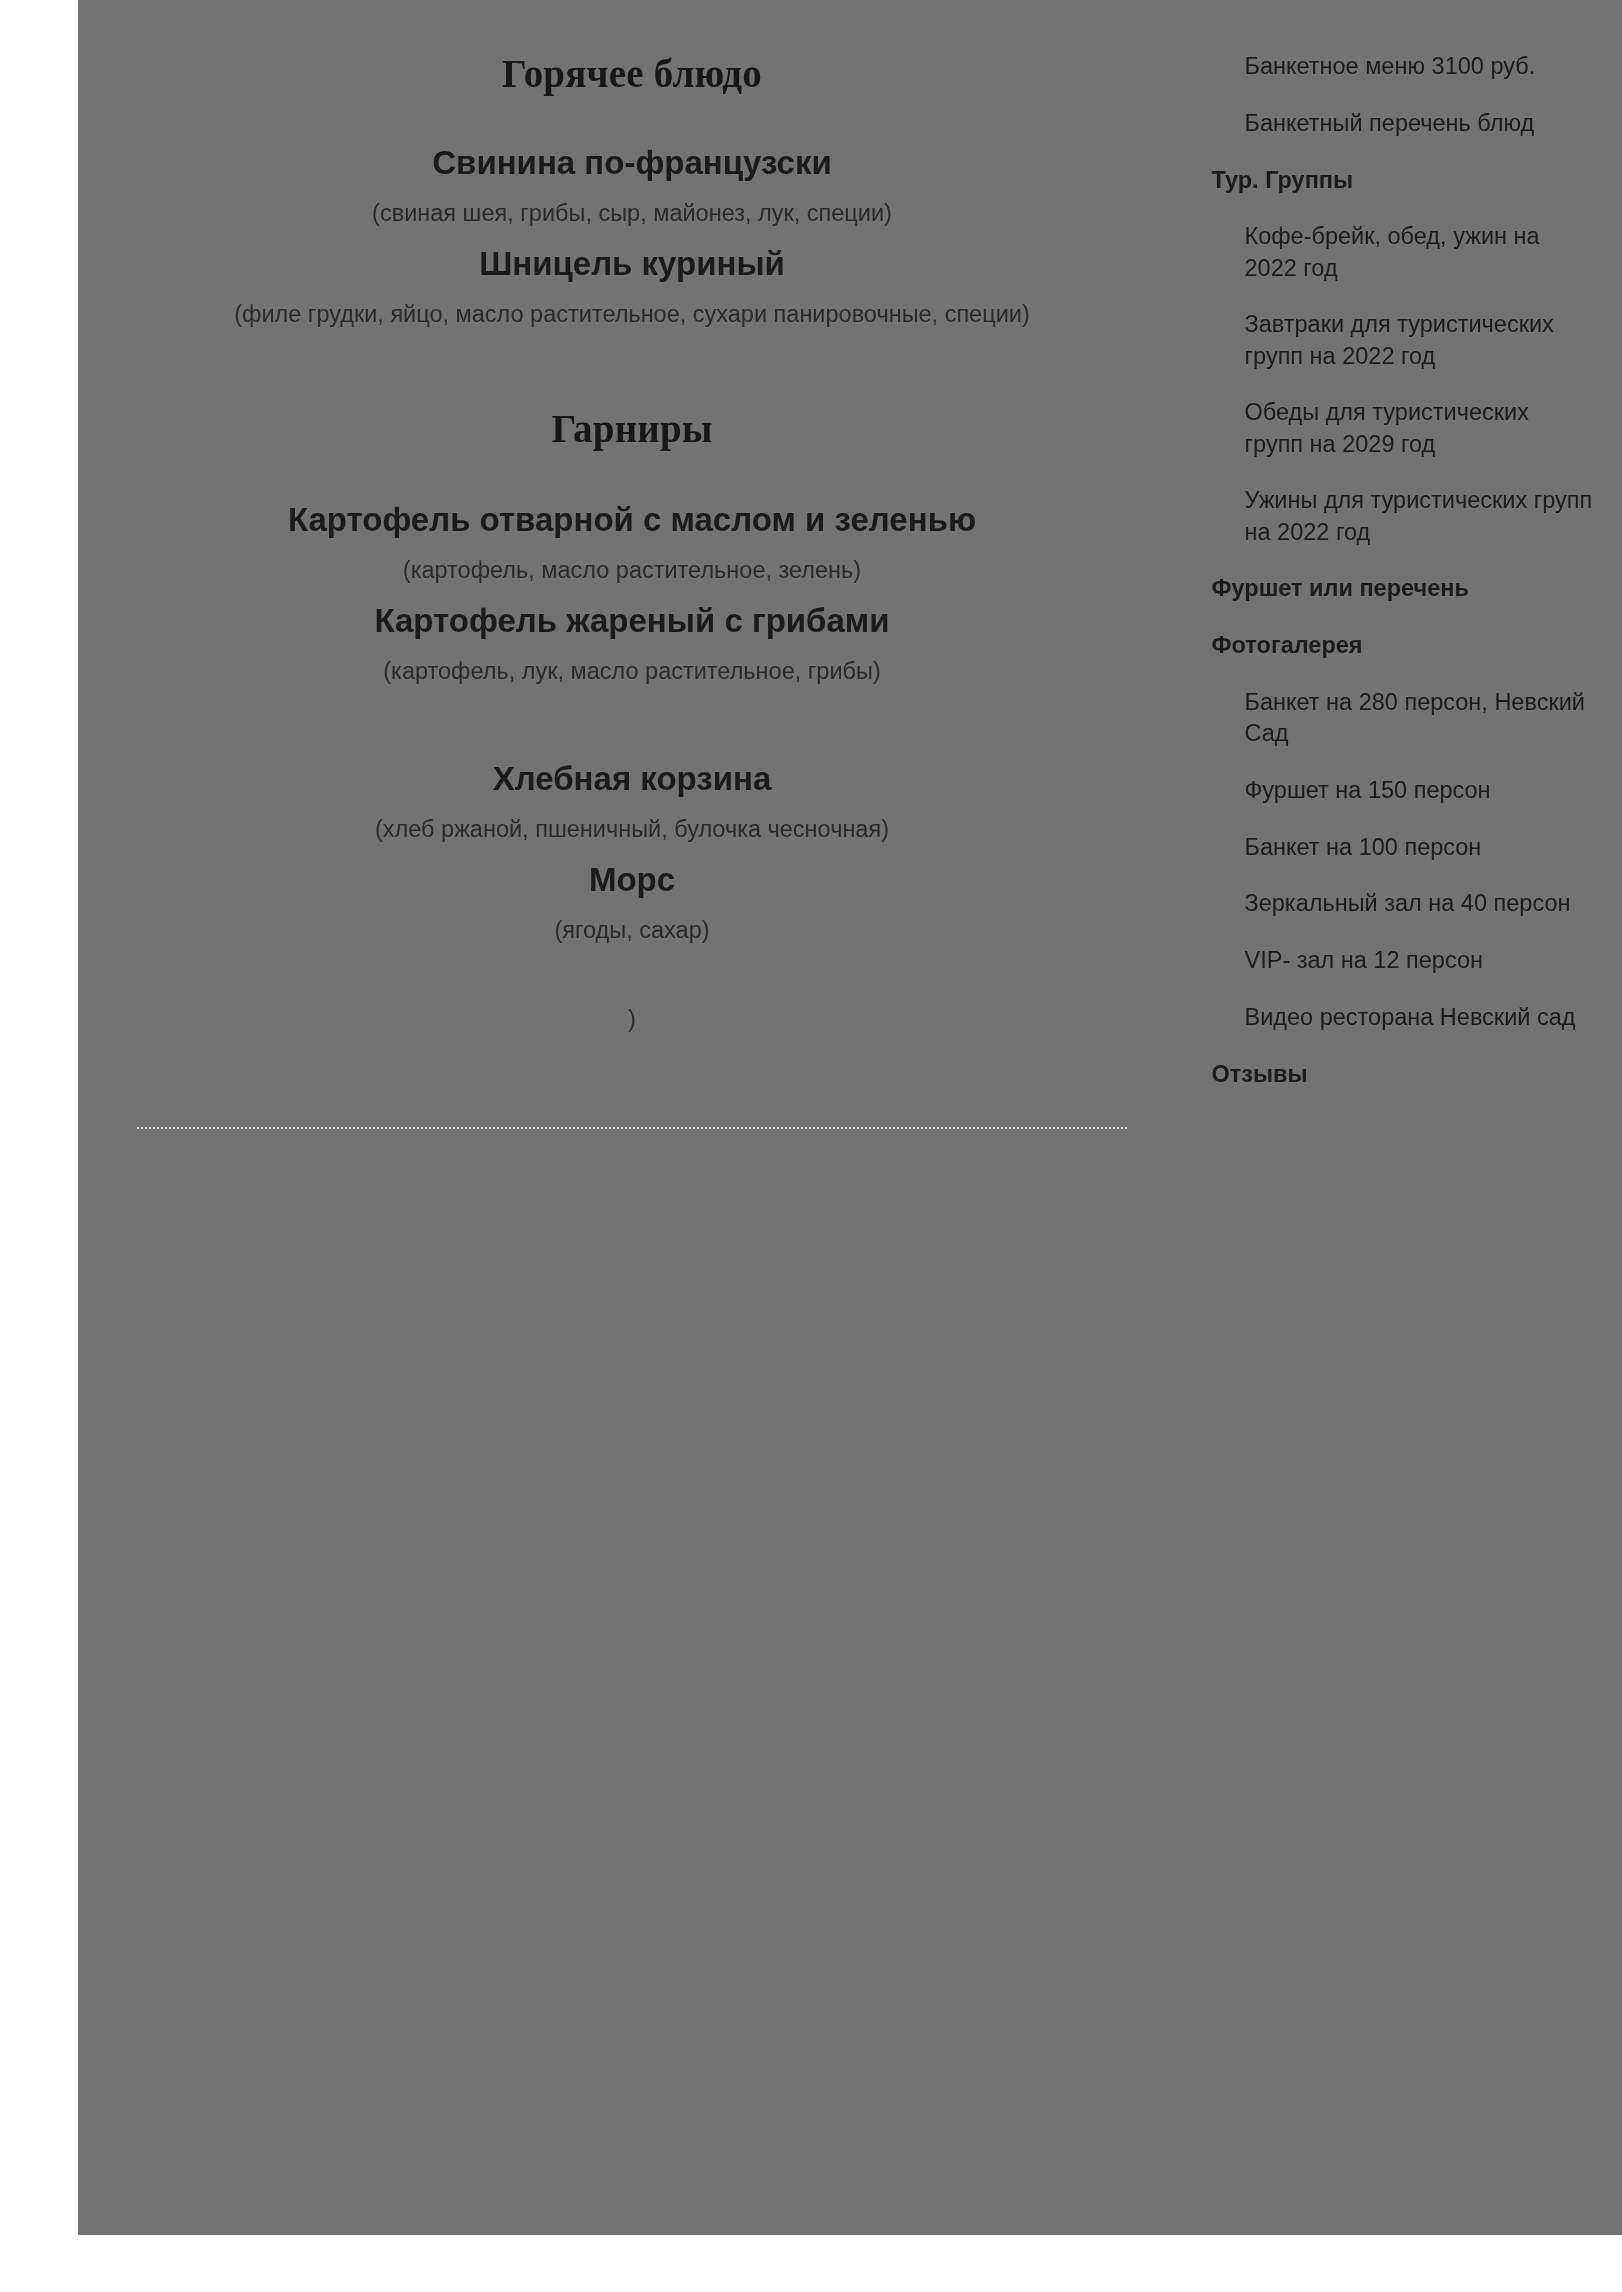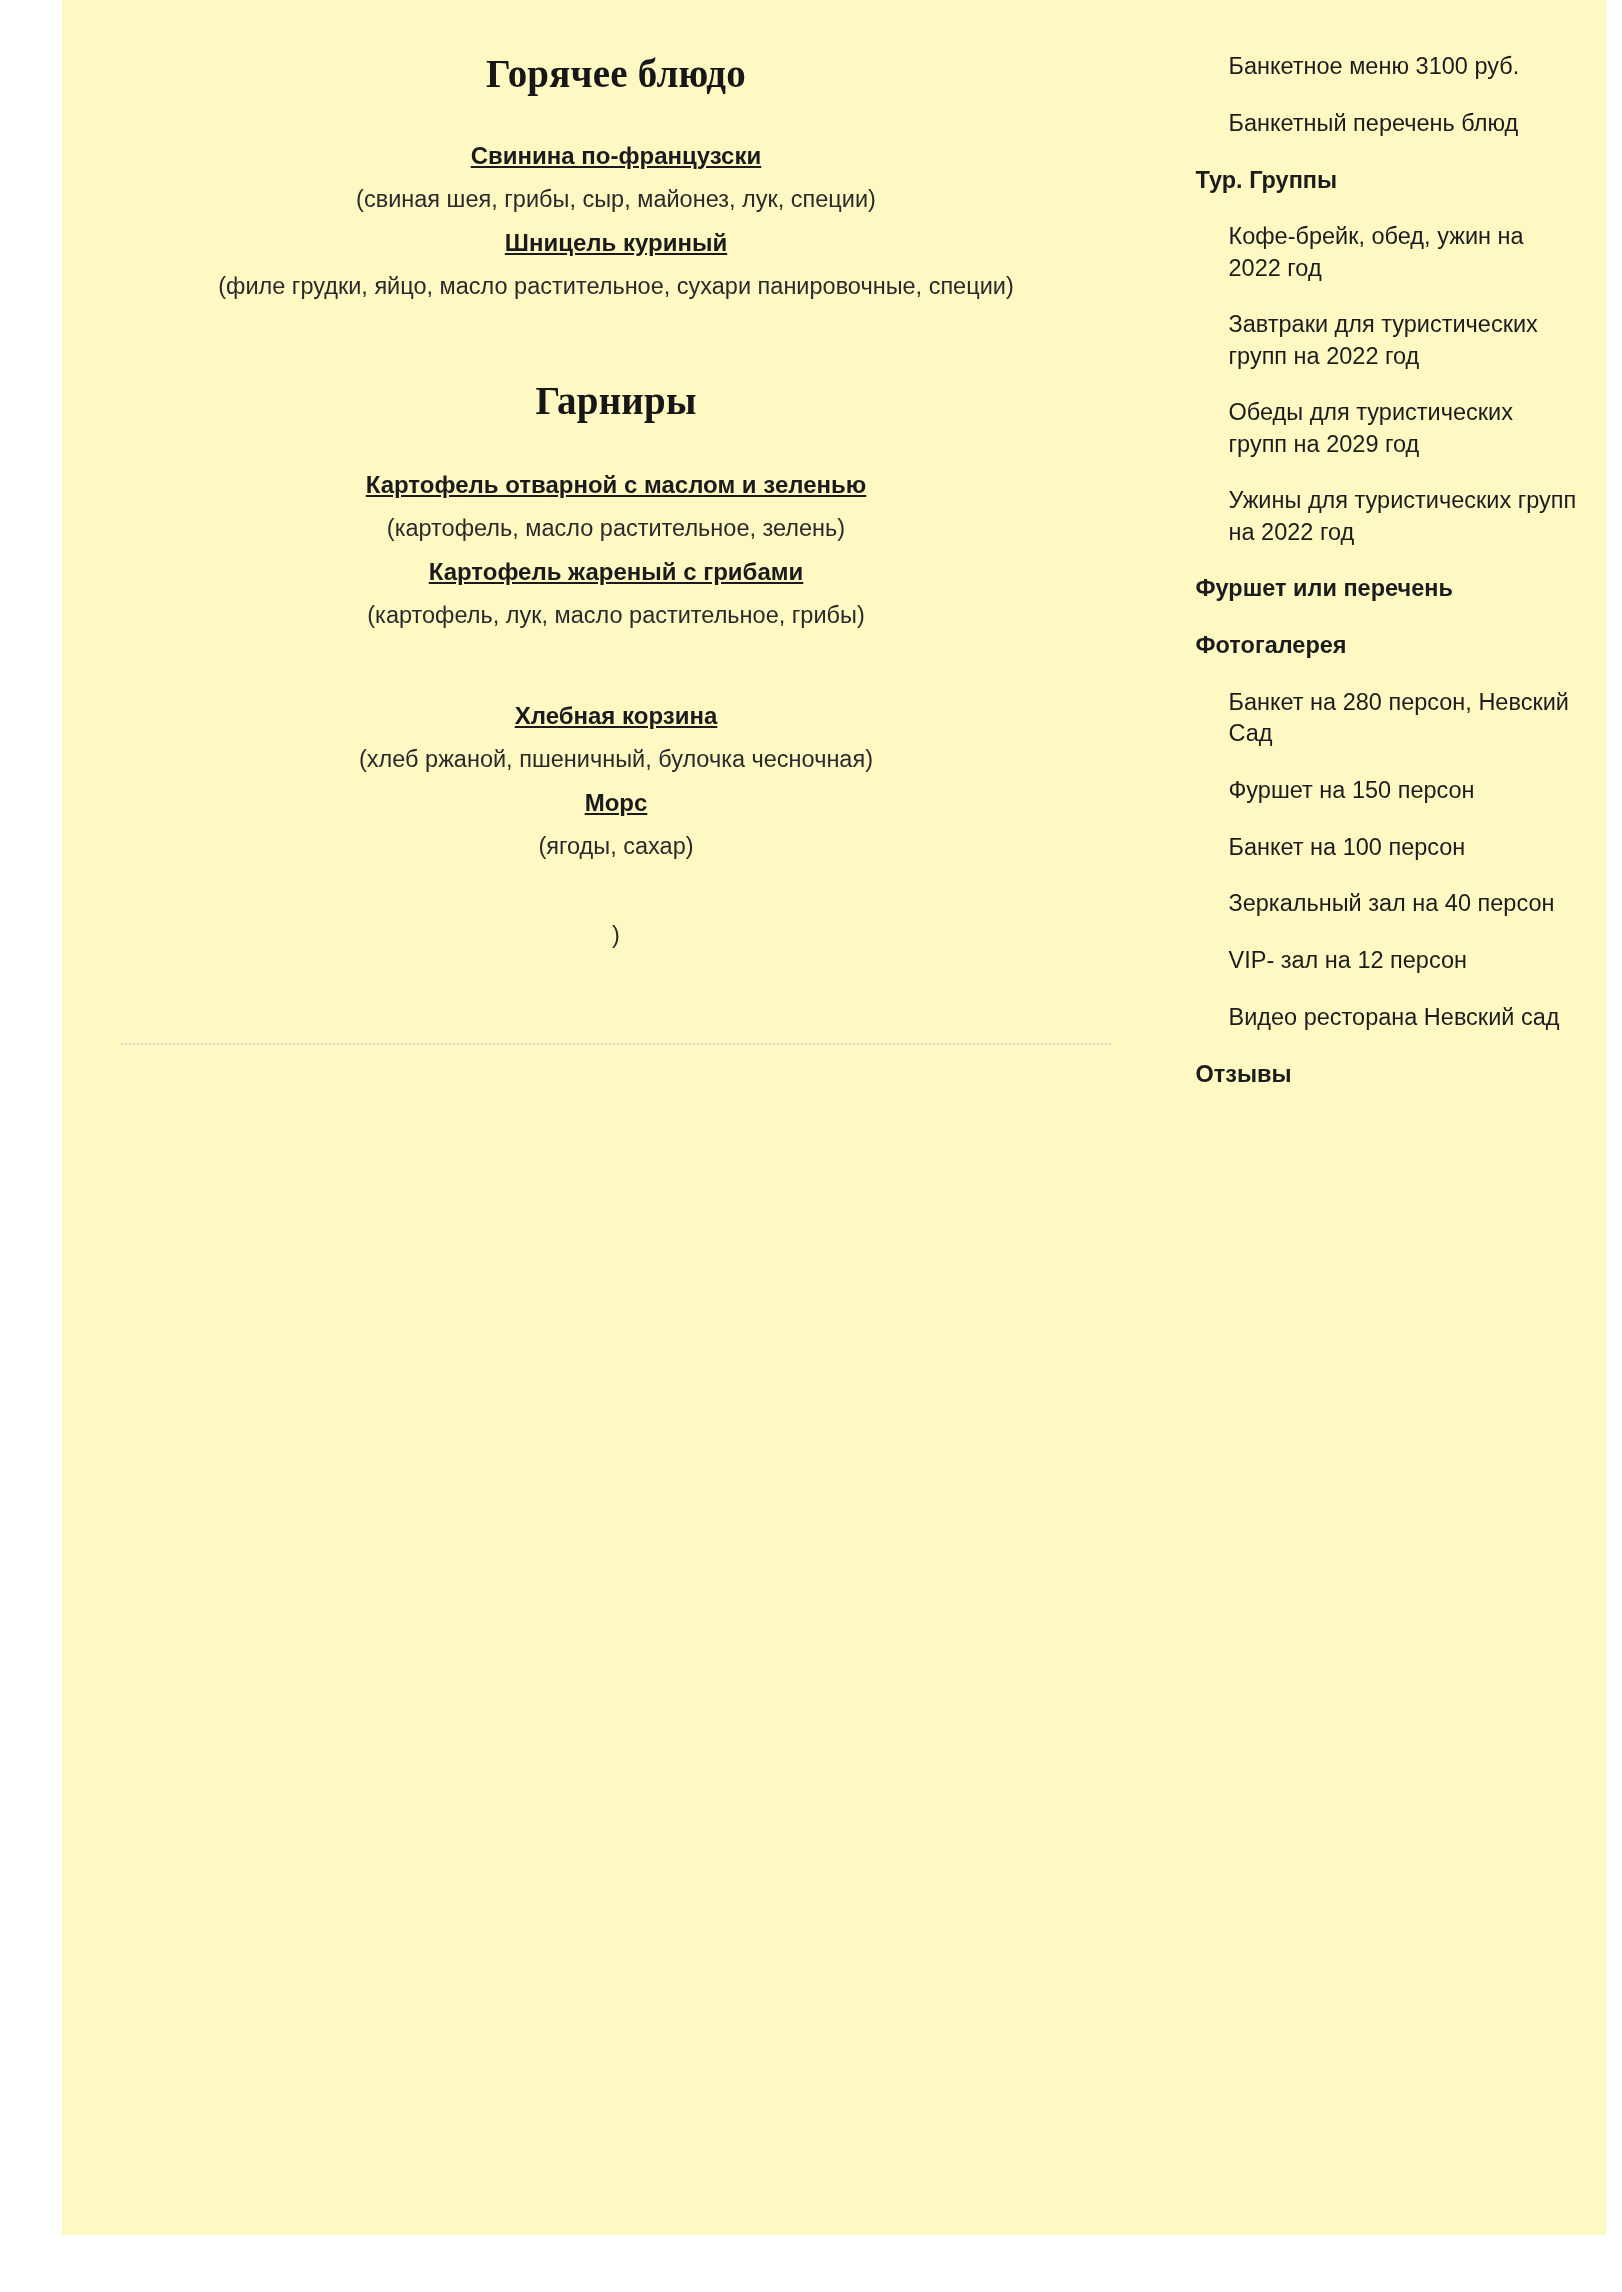--- a/index.html
+++ b/index.html
@@ -10,25 +10,25 @@
   body {
     width: 1622px;
     height: 2293px;
     font-family: "Liberation Sans", sans-serif;
     color: #1b1b1b;
     position: relative;
     overflow: hidden;
   }
   .page {
     position: absolute;
-    left: 62px;
+    left: 78px;
     top: 0;
     width: 1544px;
     height: 2235px;
-    background: #fef9c3;
+    background: #737373;
   }
   .layout {
     display: flex;
     flex-direction: row;
     width: 100%;
     height: 100%;
     box-sizing: border-box;
   }
   
   .main {
@@ -48,25 +48,24 @@
   .section-title.second {
     margin-top: 73px;
     margin-bottom: 43px;
   }
   .dish {
     text-align: center;
     margin: 0 0 5.9px 0;
   }
   .dish-name {
     font-weight: bold;
-    font-size: 24px;
+    font-size: 33px;
     color: #1b1b1b;
     line-height: 1.55;
     display: block;
-    text-decoration: underline;
   }
   .dish-desc {
     font-size: 23.5px;
     color: #2a2a2a;
     line-height: 1.62;
     display: block;
     margin-top: 5.9px;
     padding: 0 19.6px;
   }
   .group {

